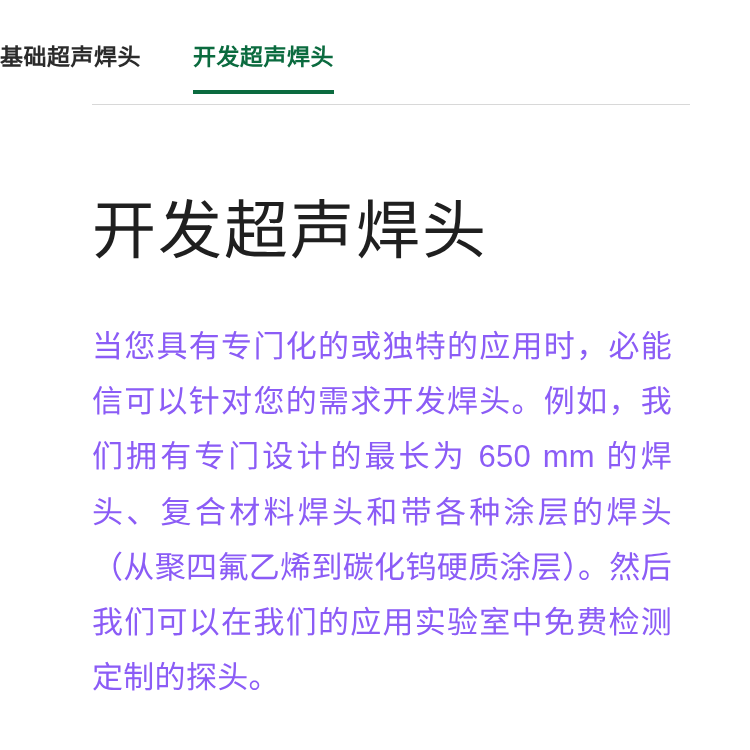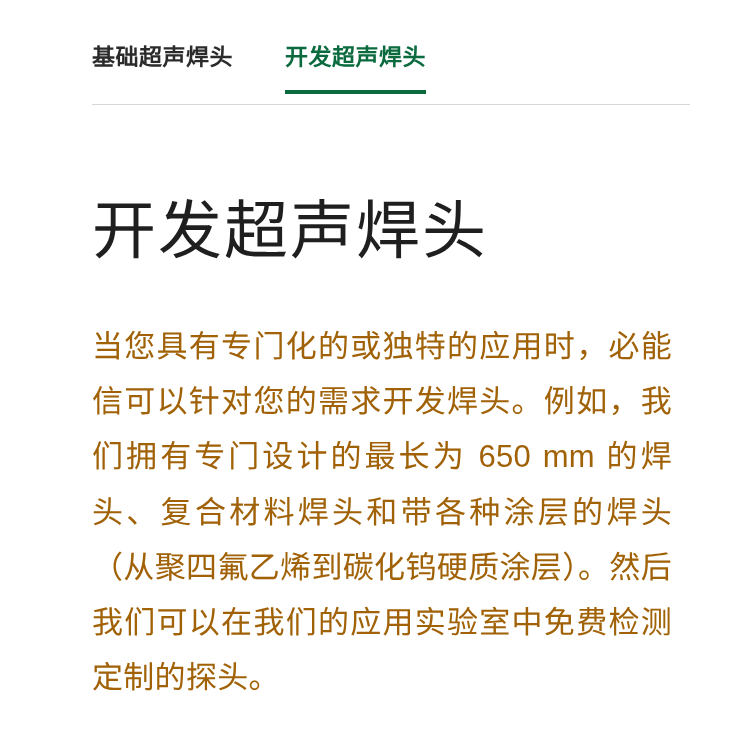--- a/index.html
+++ b/index.html
@@ -24,21 +24,20 @@
 
   
   .tabbar {
     position: absolute;
     left: 0;
     top: 44px;
     width: 682px;
     height: 62px;
     display: flex;
     align-items: flex-start;
-    padding-left: 92px;
     box-sizing: border-box;
   }
 
   .tab {
     position: relative;
     font-size: 23px;
     font-weight: bold;
     letter-spacing: 0.5px;
     color: #2b2b2b;
     padding-bottom: 22px;
@@ -85,21 +84,21 @@
   }
 
   
   .body-text {
     position: absolute;
     left: 92px;
     top: 288px;
     width: 580px;
     font-size: 31px;
     line-height: 1.78;
-    color: #a16207;
+    color: #8b5cf6;
     font-weight: 400;
     letter-spacing: 0.3px;
     text-align: justify;
     text-justify: inter-ideograph;
   }
 </style>
 </head>
 <body>
 
 <div class="page">

